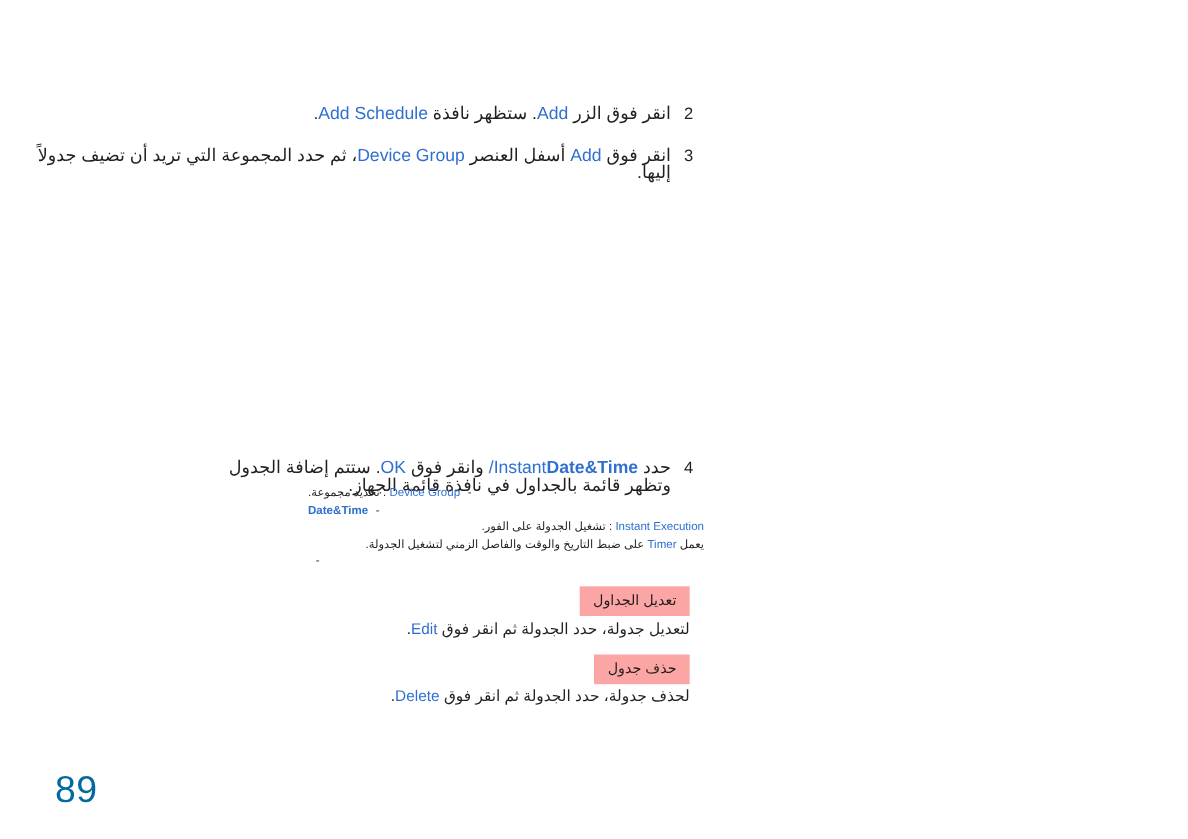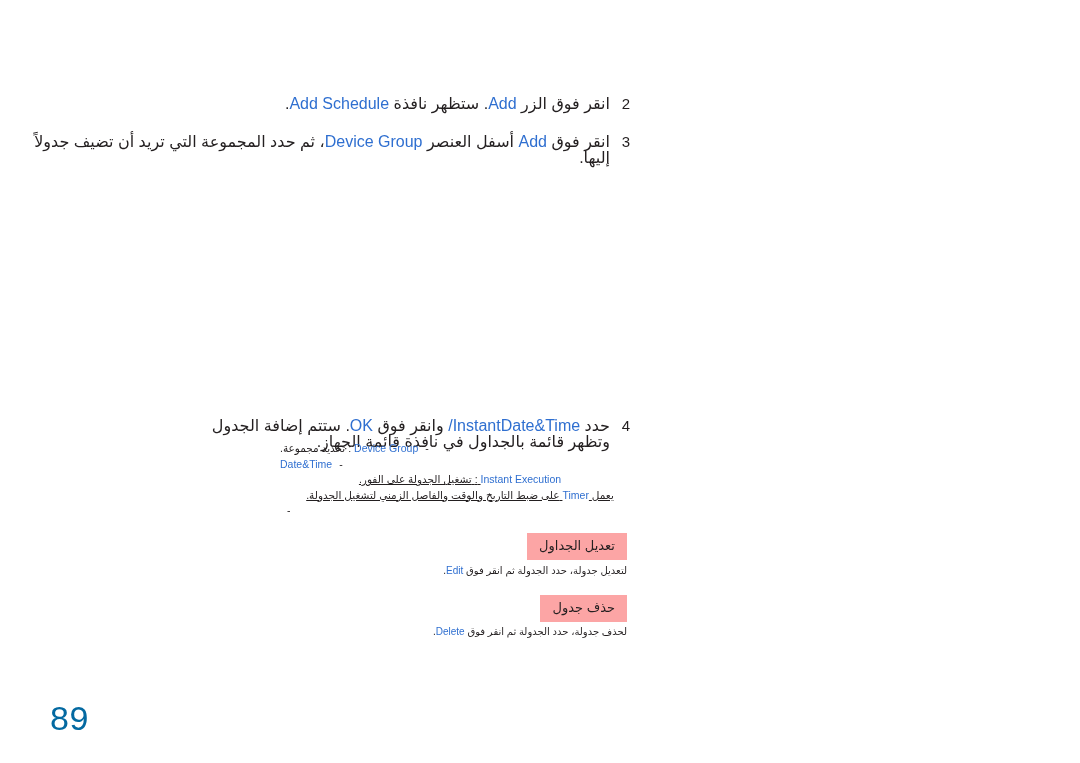--- a/index.html
+++ b/index.html
@@ -54,21 +54,21 @@
   
   .en {
     color: #2f6fd0;
     font-family: "Liberation Sans", sans-serif;
     unicode-bidi: embed;
     direction: ltr;
     display: inline-block;
   }
   .en-b {
     color: #2f6fd0;
-    font-weight: normal;
+    font-weight: bold;
     font-family: "Liberation Sans", sans-serif;
     unicode-bidi: embed;
     direction: ltr;
     display: inline-block;
   }
 
   
   .bullets {
     position: absolute;
     top: 441px;
@@ -89,46 +89,45 @@
   .bullet-mark {
     flex: 0 0 auto;
     margin-left: 7px;
     color: #231f20;
     font-size: 10.5px;
   }
   .bullet-body { flex: 0 0 auto; }
   .sub-line {
     display: flex;
     flex-direction: row;
-    justify-content: center;
+    justify-content: flex-start;
     font-size: 10.5px;
     line-height: 15.5px;
     text-align: right;
     direction: rtl;
-    text-decoration: underline;
   }
 
   
   .yellow-head {
     position: absolute;
     background: #fca5a5;
     color: #231f20;
     font-size: 13px;
     line-height: 20px;
     padding: 3px 12px 4px 12px;
     text-align: left;
     direction: rtl;
     white-space: nowrap;
   }
   .head-edit   { top: 533px; right: 453px; }
   .head-delete { top: 595px; right: 453px; }
 
   .head-body {
     position: absolute;
-    font-size: 10px;
+    font-size: 14px;
     line-height: 16px;
     color: #231f20;
     direction: rtl;
     white-space: nowrap;
   }
   .body-edit   { top: 563px; right: 453px; }
   .body-delete { top: 624px; right: 453px; }
 
   
   .page-number {

